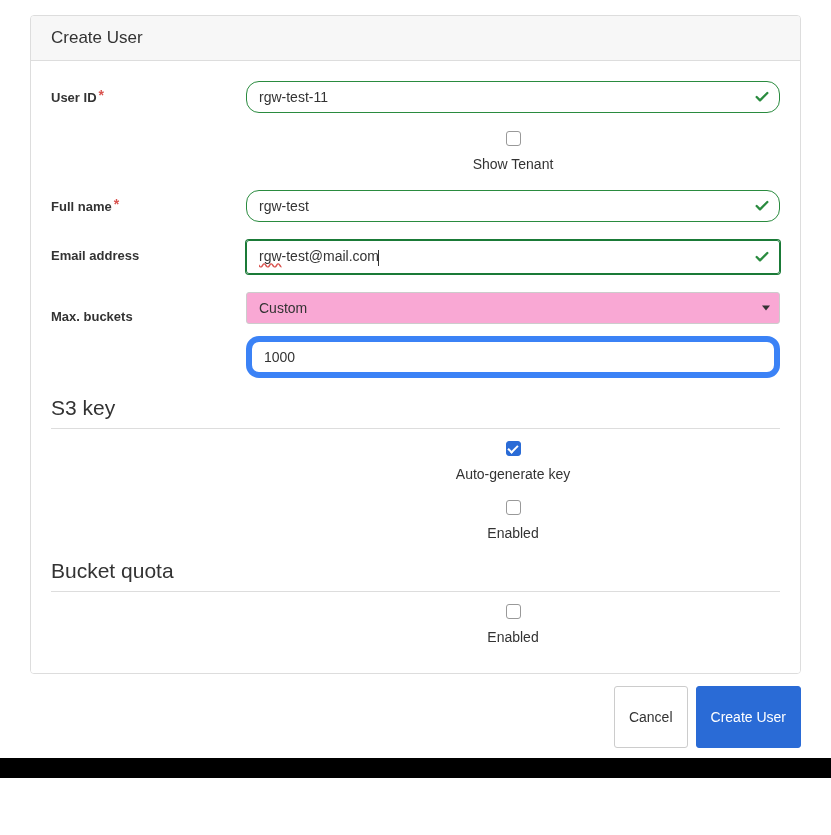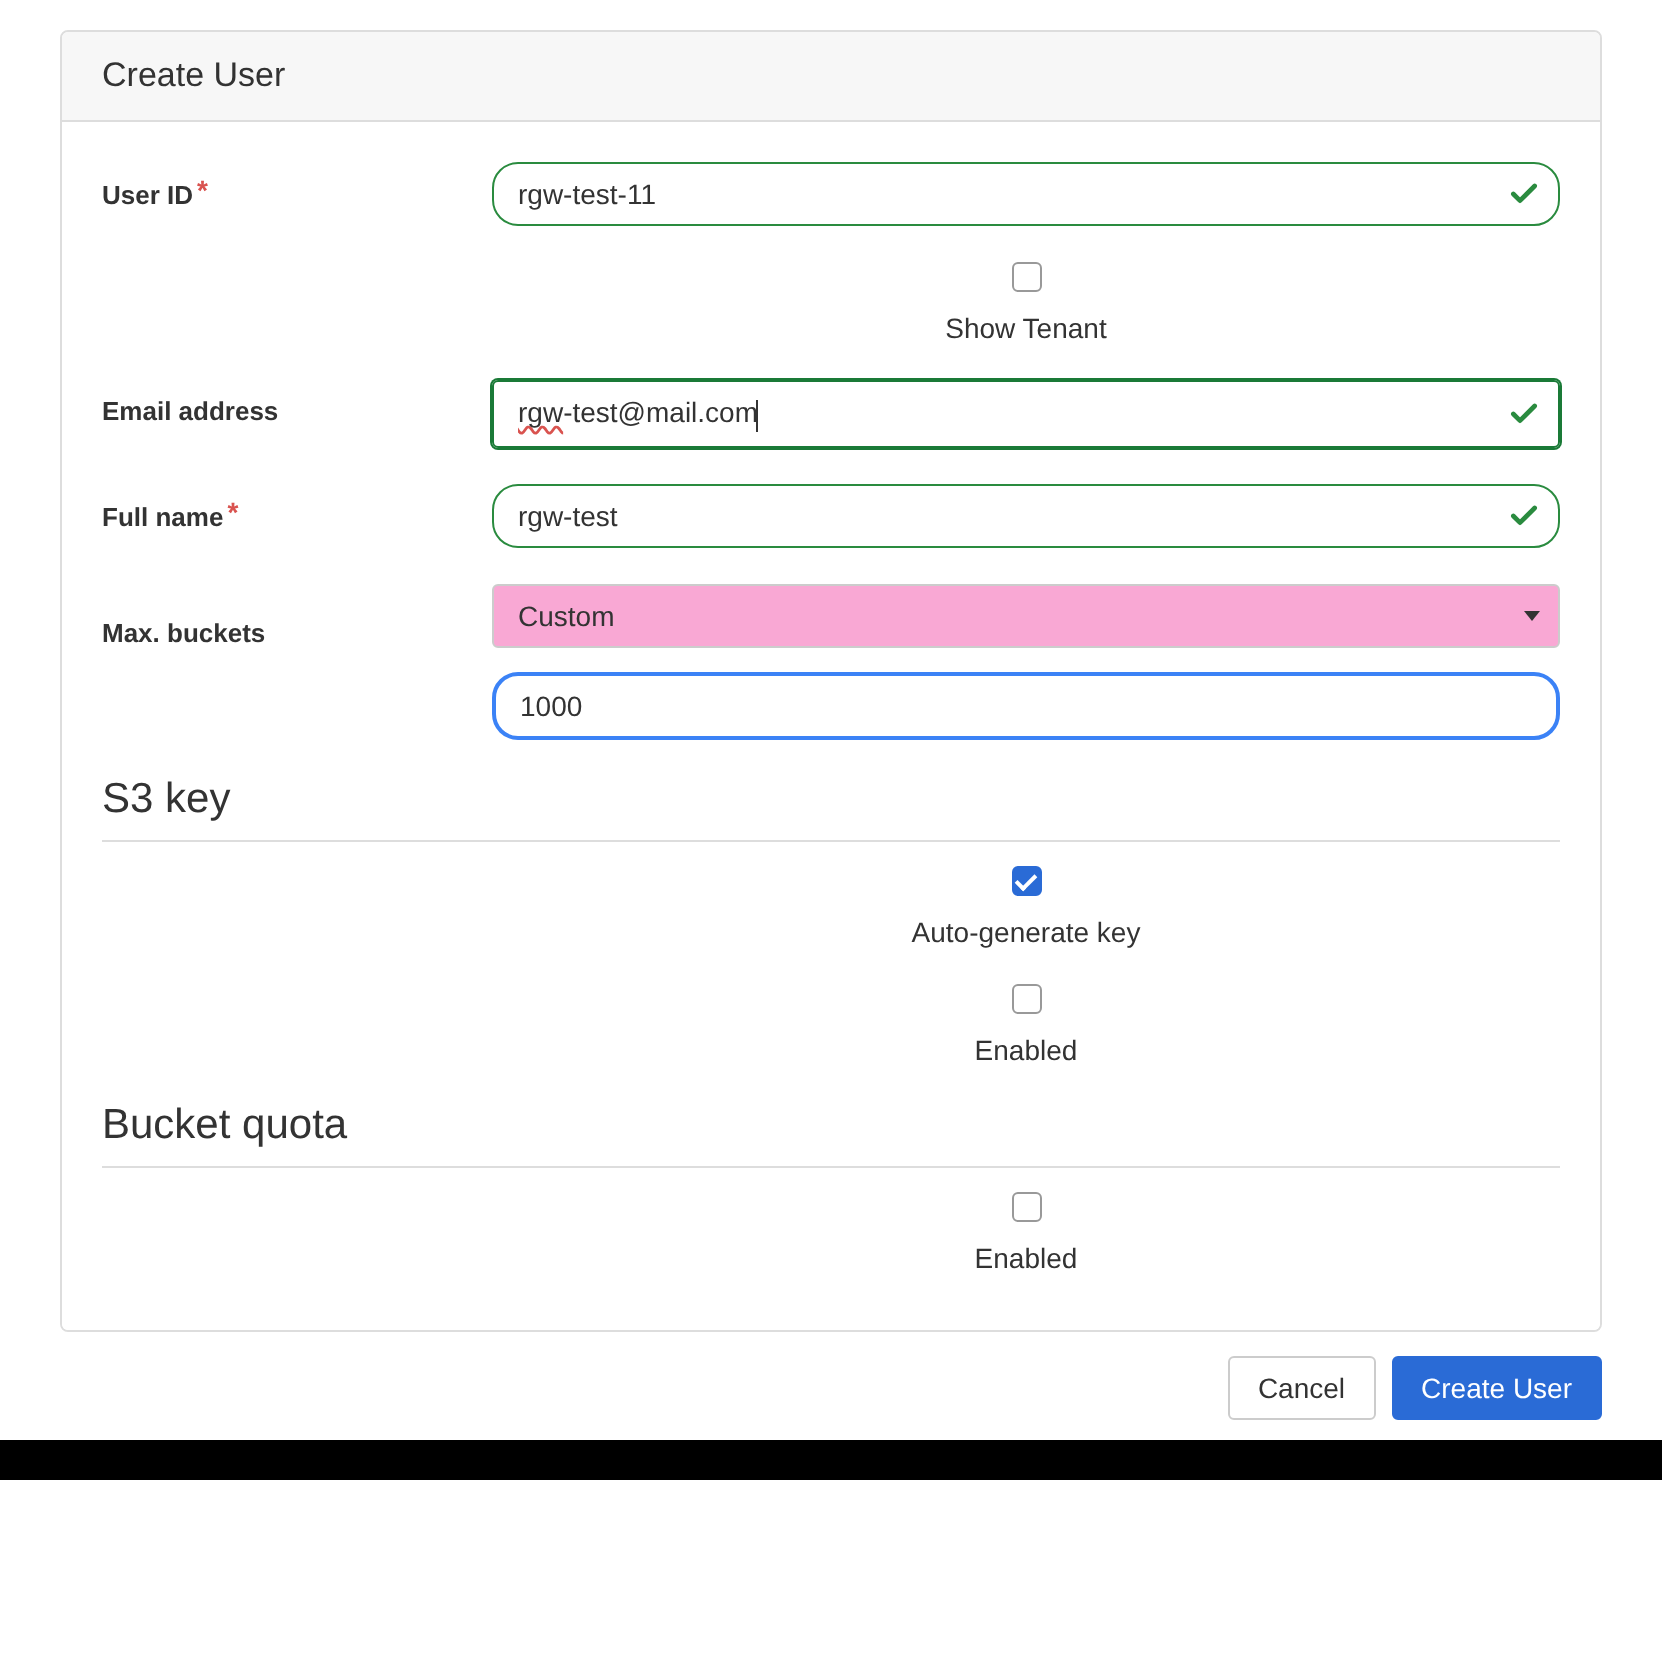--- a/index.html
+++ b/index.html
@@ -63,21 +63,21 @@
     .text-input {
       width: 100%;
       padding: 7px 30px 7px 12px;
       border: 1px solid #2a8b3f;
       border-radius: 13px;
       font-size: 14px;
       color: #333;
       outline: none;
     }
     .text-input.plain {
-      border: 2px solid #3b82f6;
+      border: 6px solid #3b82f6;
       padding-right: 12px;
     }
     .check-icon {
       position: absolute;
       right: 10px;
       top: 50%;
       transform: translateY(-50%);
       color: #2a8b3f;
       font-weight: bold;
     }
@@ -185,21 +185,21 @@
       display: flex;
       align-items: center;
     }
     .footer {
       padding: 12px 30px 0;
       display: flex;
       justify-content: flex-end;
       gap: 8px;
     }
     .btn {
-      padding: 7px 14px;
+      padding: 22px 14px;
       border-radius: 3px;
       font-size: 14px;
       cursor: pointer;
       border: 1px solid transparent;
     }
     .btn-default {
       background: #fff;
       border-color: #ccc;
       color: #333;
     }
@@ -238,20 +238,36 @@
         </div>
       </div>
     </div>
 
     <div class="form-row">
       <div class="label-col"></div>
       <div class="field-col">
         <div class="checkbox-row">
           <div class="checkbox"></div>
           <span class="checkbox-label">Show Tenant</span>
+        </div>
+      </div>
+    </div>
+
+    <div class="form-row">
+      <div class="label-col">
+        <span>Full name</span><span class="required">*</span>
+      </div>
+      <div class="field-col">
+        <div class="input-wrap">
+          <input type="text" class="text-input" value="rgw-test" style="">
+          <span class="check-icon">
+            <svg viewBox="0 0 24 24" fill="none" stroke="currentColor" stroke-width="3.5" stroke-linecap="round" stroke-linejoin="round">
+                <polyline points="20 6 9 17 4 12"></polyline>
+              </svg>
+          </span>
         </div>
       </div>
     </div>
 
     <div class="form-row">
       <div class="label-col">
         <span>Email address</span>
       </div>
       <div class="field-col">
         <div class="input-wrap">
@@ -262,36 +278,20 @@
           </div>
           <span class="check-icon">
             <svg viewBox="0 0 24 24" fill="none" stroke="currentColor" stroke-width="3.5" stroke-linecap="round" stroke-linejoin="round">
                 <polyline points="20 6 9 17 4 12"></polyline>
               </svg>
           </span>
         </div>
       </div>
     </div>
 
-    <div class="form-row">
-      <div class="label-col">
-        <span>Full name</span><span class="required">*</span>
-      </div>
-      <div class="field-col">
-        <div class="input-wrap">
-          <input type="text" class="text-input" value="rgw-test" style="">
-          <span class="check-icon">
-            <svg viewBox="0 0 24 24" fill="none" stroke="currentColor" stroke-width="3.5" stroke-linecap="round" stroke-linejoin="round">
-                <polyline points="20 6 9 17 4 12"></polyline>
-              </svg>
-          </span>
-        </div>
-      </div>
-    </div>
-
     <div class="form-row no-margin">
       <div class="label-col">
         <span>Max. buckets</span>
       </div>
       <div class="field-col">
         <div class="select-wrap">
           <select class="select">
             <option>Custom</option>
           </select>
           <span class="select-arrow"></span>

